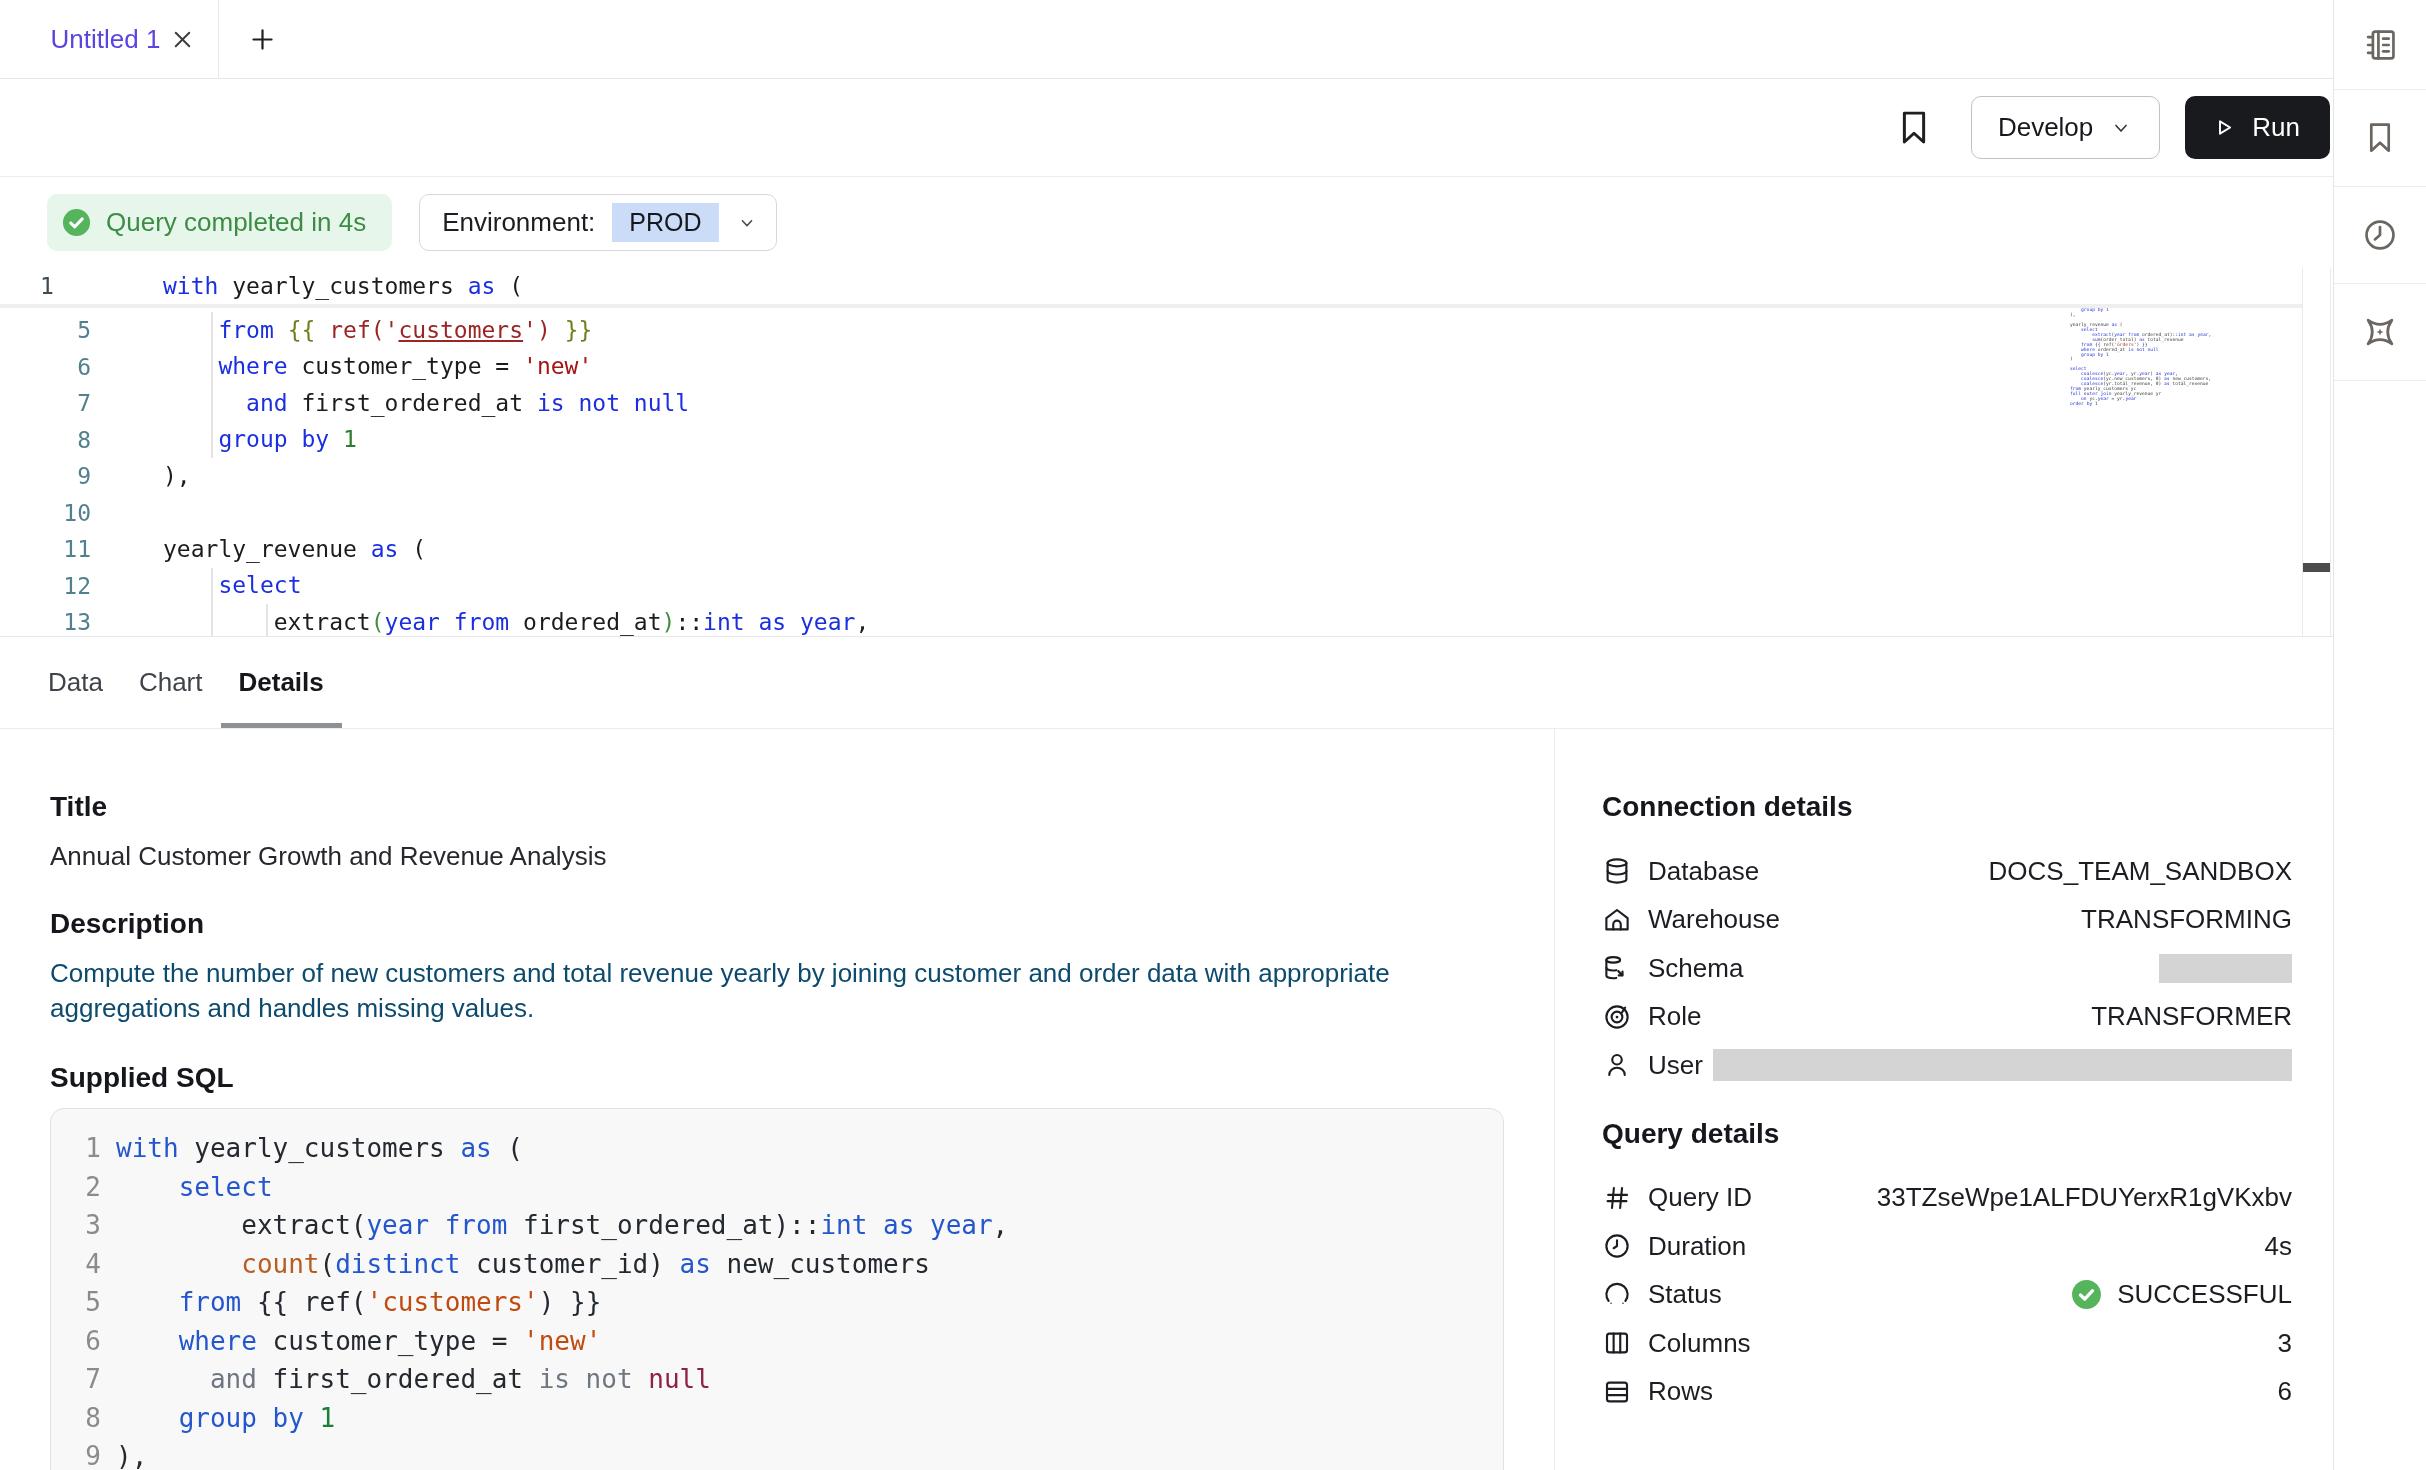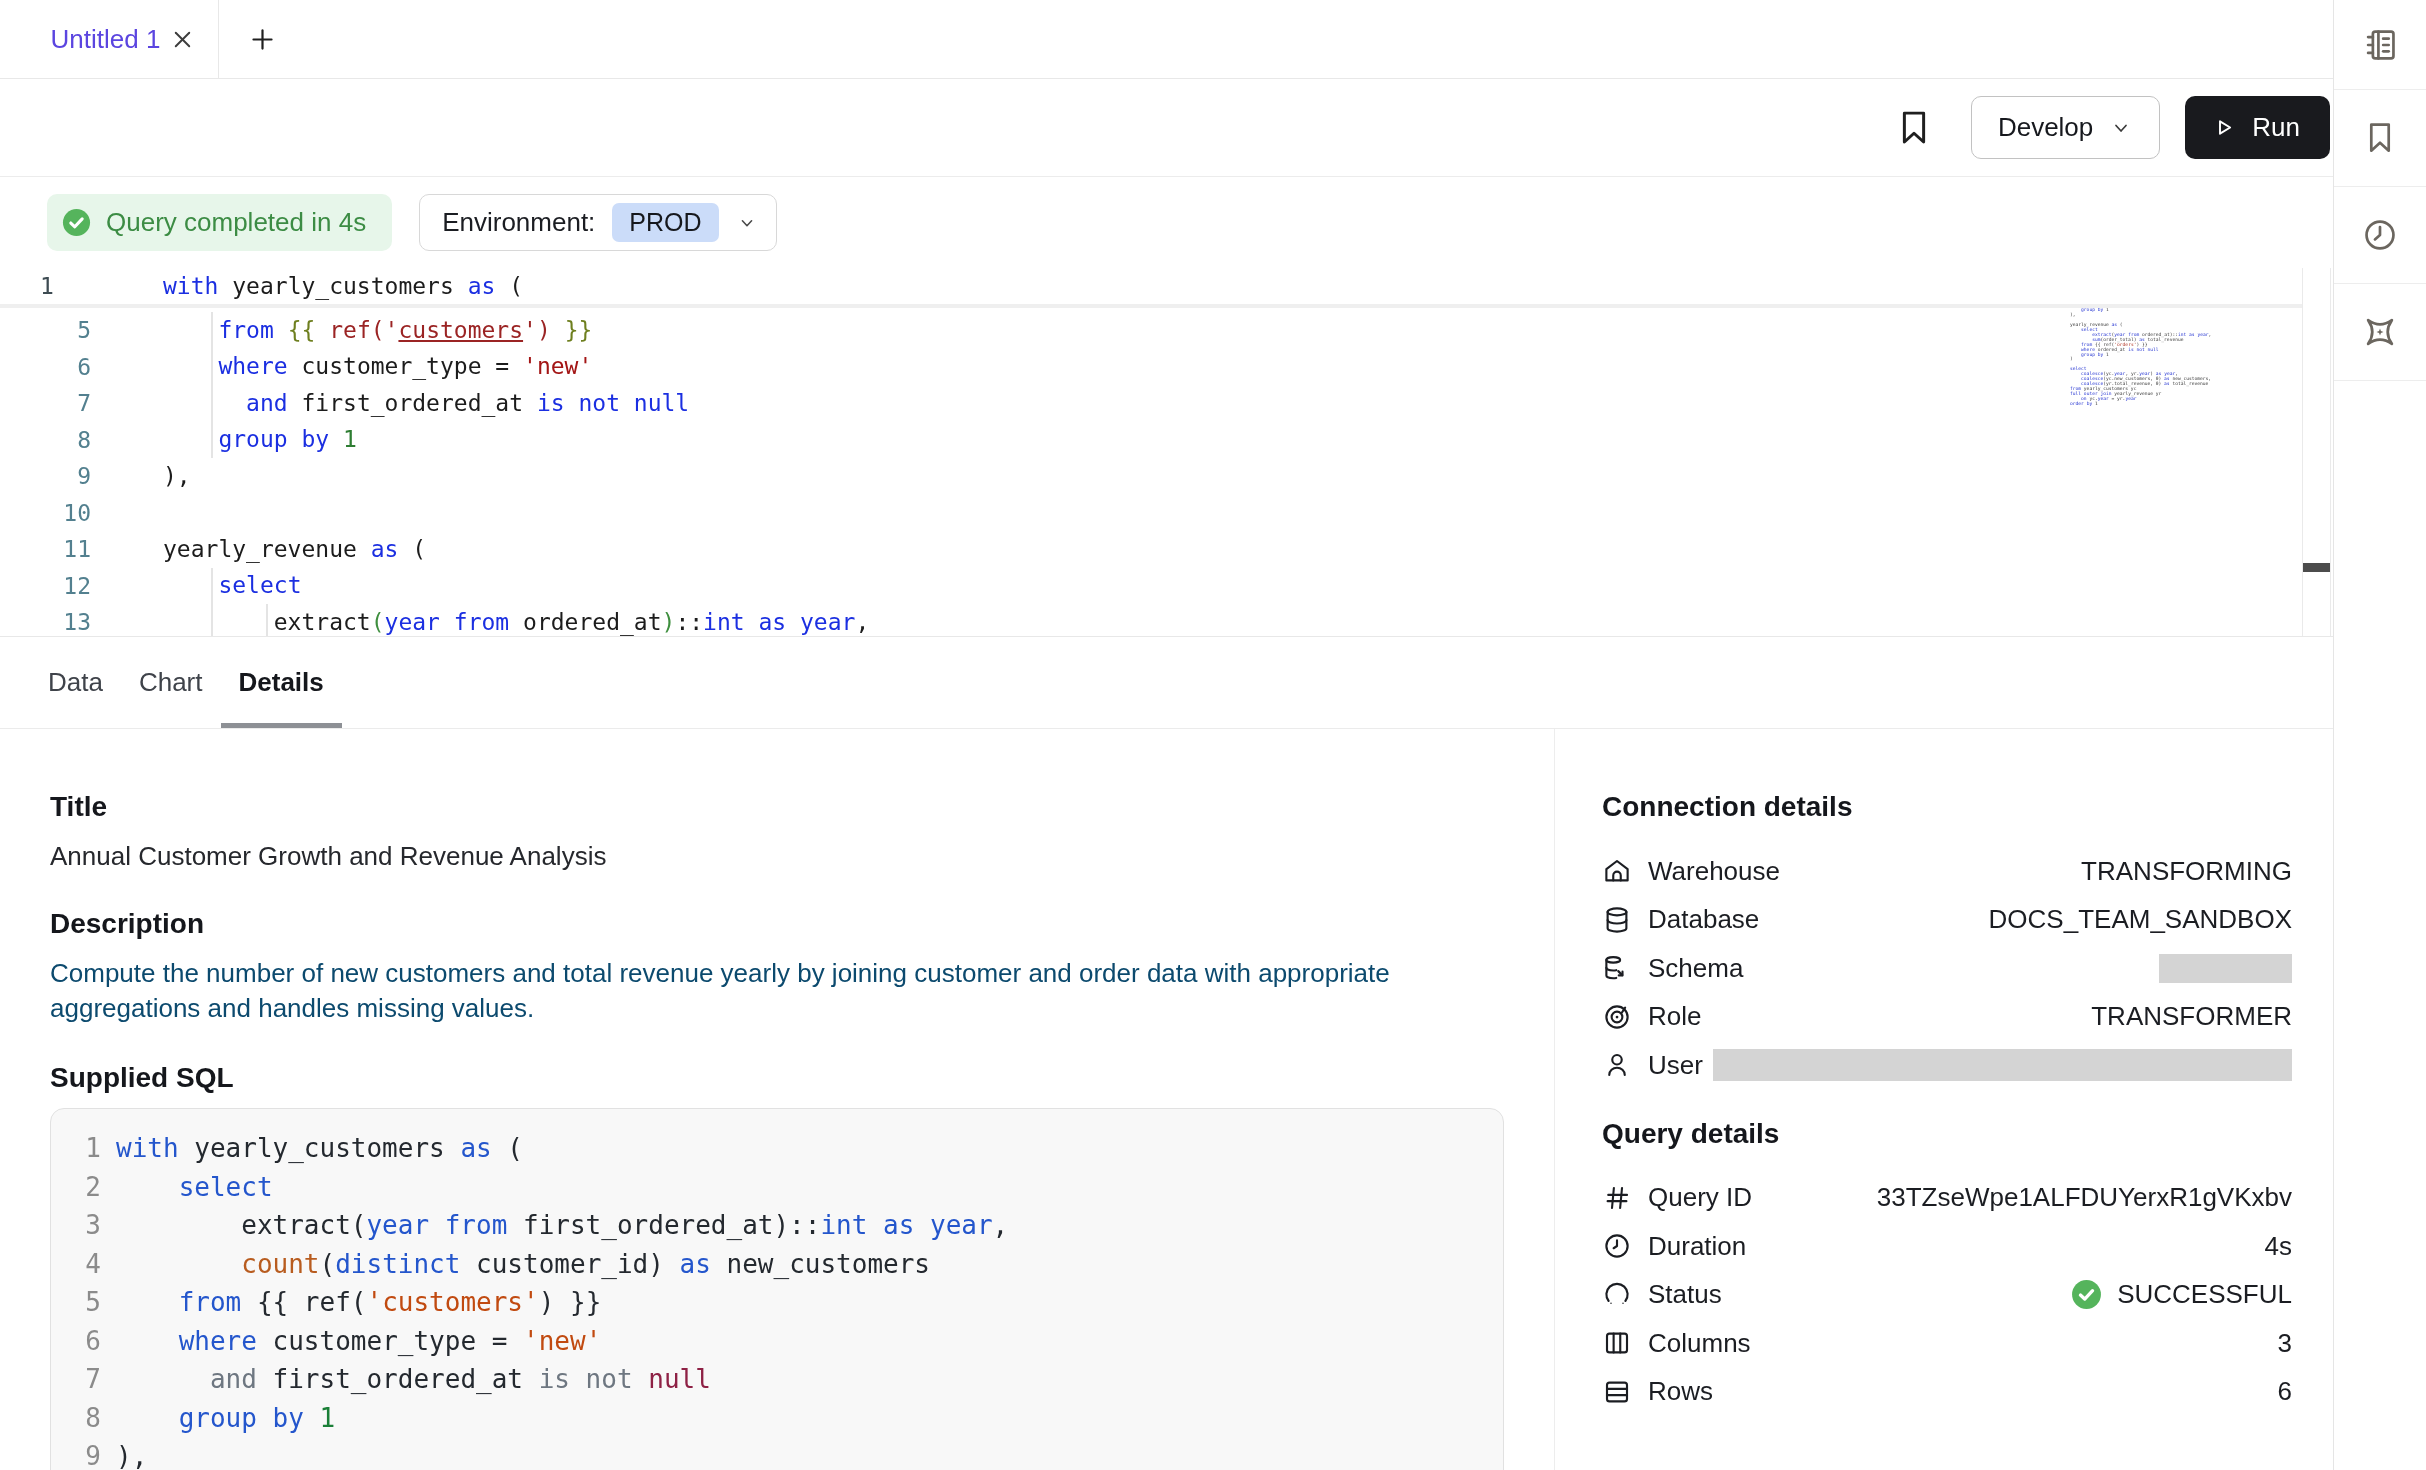--- a/index.html
+++ b/index.html
@@ -32,21 +32,21 @@
   .develop-btn { height:63px; padding:0 26px; border:1.5px solid #c2c2c2; border-radius:10px; display:flex; align-items:center; gap:16px; font-size:26px; font-weight:500; color:#16181d; background:#fff; margin-right:25px; cursor:pointer; }
   .develop-btn .icon { width:24px; height:24px; color:#3a3a3a; }
   .run-btn { height:63px; padding:0 30px 0 26px; background:#191a1e; border:none; border-radius:10px; color:#fff; display:flex; align-items:center; gap:14px; font-size:26px; font-weight:500; cursor:pointer; }
   .run-btn .icon { width:27px; height:27px; color:#fff; }
 
   
   .status-row { height:91px; display:flex; align-items:center; padding-left:47px; gap:27px; }
   .status-pill { height:57px; background:#e7f6ea; border-radius:10px; display:flex; align-items:center; gap:14px; padding:0 26px 0 14px; color:#3c8c44; font-size:26px; font-weight:500; }
   .status-pill .icon { width:31px; height:31px; }
   .env-pill { height:57px; border:1.5px solid #d8d8d8; border-radius:10px; display:flex; align-items:center; gap:17px; padding:0 18px 0 22px; font-size:26px; color:#1b1d22; cursor:pointer; }
-  .prod-badge { background:#cbdcf9; border-radius:7px; padding:5px 17px; font-size:25px; font-weight:500; color:#16181d;text-align:right; }
+  .prod-badge { background:#cbdcf9; border-radius:0; padding:5px 17px; font-size:25px; font-weight:500; color:#16181d;text-align:right; }
   .env-pill .icon { width:22px; height:22px; color:#4a4a4a; }
 
   
   .editor { position:relative; height:369px; border-bottom:1.5px solid #e8e8e8; overflow:hidden; font-family:"DejaVu Sans Mono", monospace; background:#fff; }
   .sticky-line { position:absolute; top:0; left:0; right:31px; height:40px; background:#fff; border-bottom:4px solid #efefef; display:flex; align-items:center; z-index:2; }
   .sticky-gutter { width:106px; padding-left:40px; color:#3d4b52; font-size:23px; flex:none; }
   .editor-lines { position:absolute; top:44px; left:0; right:31px; }
   .code-line { position:relative; height:36.5px; display:flex; align-items:center; }
   .gutter { width:106px; text-align:right; padding-right:15px; color:#53808f; font-size:23px; flex:none; }
   .code-text { margin:0 0 0 57px; font-size:23px; font-family:inherit; line-height:1; }
@@ -308,37 +308,37 @@
             </div>
           </div>
       </div>
       <div class="details-divider"></div>
       <div class="details-right">
         <h3 class="section-heading">Connection details</h3>
         <div class="rows-group" id="connection-rows">
             <div class="detail-row">
               <span class="icon">
                 <svg viewBox="0 0 24 24" fill="none" stroke="currentColor" stroke-width="1.7" stroke-linecap="round" stroke-linejoin="round">
-                  <path d="M3.5 10.5 12 4l8.5 6.5V19.5H3.5Z"></path>
-                  <path d="M9 19.5v-4a3 3 0 0 1 6 0v4"></path>
-                </svg>
-              </span>
-              <span>Warehouse</span>
-              <span class="detail-value">TRANSFORMING</span>
-            </div>
-            <div class="detail-row">
-              <span class="icon">
-                <svg viewBox="0 0 24 24" fill="none" stroke="currentColor" stroke-width="1.7" stroke-linecap="round" stroke-linejoin="round">
                   <ellipse cx="12" cy="5.5" rx="7.5" ry="2.8"></ellipse>
                   <path d="M4.5 5.5V18.5c0 1.55 3.36 2.8 7.5 2.8s7.5-1.25 7.5-2.8V5.5"></path>
                   <path d="M4.5 12c0 1.55 3.36 2.8 7.5 2.8s7.5-1.25 7.5-2.8"></path>
                 </svg>
               </span>
               <span>Database</span>
               <span class="detail-value">DOCS_TEAM_SANDBOX</span>
+            </div>
+            <div class="detail-row">
+              <span class="icon">
+                <svg viewBox="0 0 24 24" fill="none" stroke="currentColor" stroke-width="1.7" stroke-linecap="round" stroke-linejoin="round">
+                  <path d="M3.5 10.5 12 4l8.5 6.5V19.5H3.5Z"></path>
+                  <path d="M9 19.5v-4a3 3 0 0 1 6 0v4"></path>
+                </svg>
+              </span>
+              <span>Warehouse</span>
+              <span class="detail-value">TRANSFORMING</span>
             </div>
             <div class="detail-row">
               <span class="icon">
                 <svg viewBox="0 0 24 24" fill="none" stroke="currentColor" stroke-width="1.7" stroke-linecap="round" stroke-linejoin="round">
                   <ellipse cx="9" cy="5.5" rx="5.5" ry="2.2"></ellipse>
                   <path d="M3.5 5.5V18c0 1.2 2.46 2.2 5.5 2.2.9 0 1.6-.08 2.4-.25"></path>
                   <path d="M3.5 11.8c0 1.2 2.46 2.2 5.5 2.2.9 0 1.6-.08 2.4-.25"></path>
                   <path d="M13 14.5l3.2 3.2"></path>
                   <polyline points="16.4 14.9 16.4 17.9 13.4 17.9"></polyline>
                 </svg>

